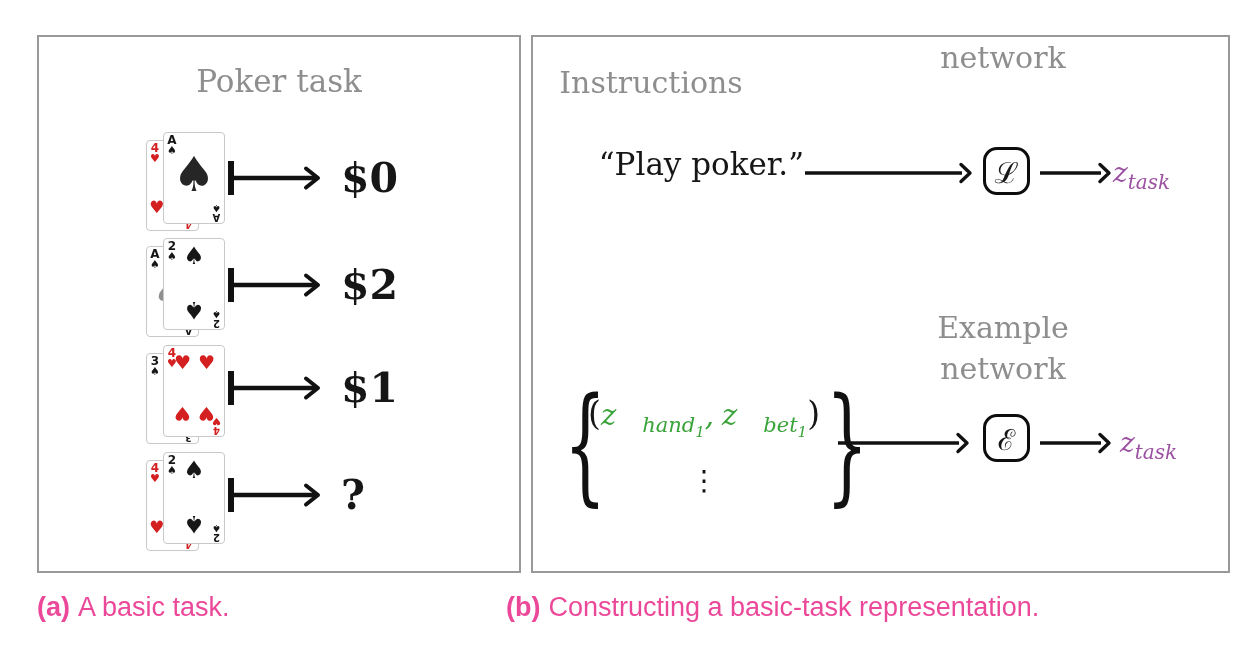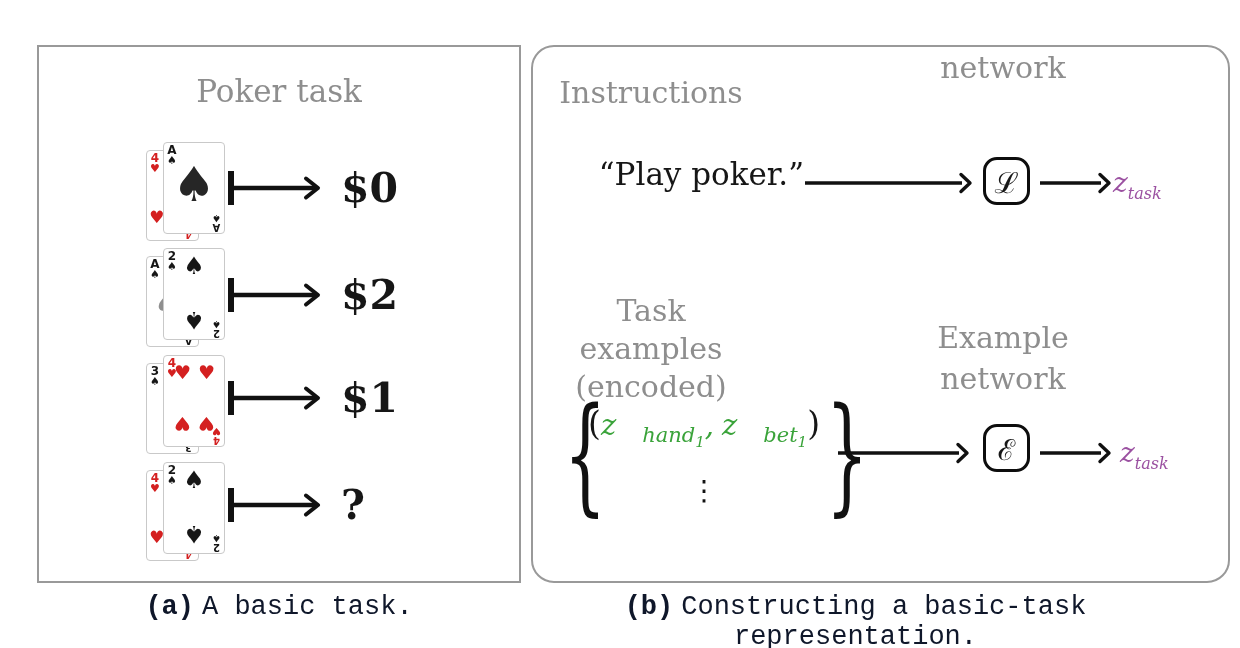--- a/index.html
+++ b/index.html
@@ -1,21 +1,21 @@
 <!DOCTYPE html>
 <html style="--header_gray: #8e8e8e; --latent_green: #3aa33a; --latent_purple: #9b51a1; --card_red: #d42020; --ink: #111111; --panel_border: #999999;"><head>
 <meta charset="utf-8">
 <style>
   html,body{margin:0;padding:0;background:#fff;}
   .page{position:relative;width:1240px;height:648px;background:#ffffff;overflow:hidden;
         font-family:"DejaVu Serif",serif;color:#161616;}
-  .panel{position:absolute;top:45px;height:538px;border:2px solid var(--panel_border,#999);
+  .panel{position:absolute;top:35px;height:538px;border:2px solid var(--panel_border,#999);
          background:#fff;box-sizing:border-box;}
   .panel-a{left:37px;width:484px;}
-  .panel-b{left:531px;width:699px;border-radius:23px;}
+  .panel-b{left:531px;width:699px;}
   .gray-h{color:var(--header_gray,#8e8e8e);}
   .panel-title{position:absolute;top:26px;left:0;width:100%;text-align:center;font-size:31px;}
   .hdr{position:absolute;text-align:center;font-size:30px;line-height:41px;}
   .hdr2{line-height:38px;}
   
   .card-pair{position:absolute;left:107px;width:80px;height:100px;}
   .card{position:absolute;background:#fff;border:1px solid #c9c9c9;border-radius:4px;overflow:hidden;box-sizing:border-box;}
   .back{left:0;top:8px;width:53px;height:91px;}
   .front{left:17px;top:0;width:62px;height:92px;}
   .red{color:var(--card_red,#d42020);}
@@ -36,34 +36,34 @@
   .p4c{left:10px;bottom:13px;transform:rotate(180deg);}  .p4d{left:34px;bottom:13px;transform:rotate(180deg);}
   
   .mapsto{position:absolute;left:188px;}
   .payout{position:absolute;left:302px;width:150px;font-size:41px;font-weight:bold;line-height:54px;}
   .arrow{position:absolute;}
   
   .ptext{position:absolute;font-size:31px;line-height:40px;}
   .netbox{position:absolute;width:47px;height:48px;border:3.2px solid #0d0d0d;border-radius:14px;
           display:flex;align-items:center;justify-content:center;font-size:29px;box-sizing:border-box;background:#fff;}
   .ztask{position:absolute;font-size:28px;line-height:40px;font-style:italic;color:var(--latent_purple,#9b51a1);white-space:nowrap;}
-  .ztask sub{font-size:16px;}
+  .ztask sub{font-size:20px;}
   .setgrp{position:absolute;left:25px;top:344px;width:272px;height:126px;display:flex;align-items:center;}
   .brace{display:inline-block;width:30px;text-align:center;font-size:108px;line-height:126px;
          transform:scale(0.62,1.18);color:#111;}
   .setmid{flex:1;display:flex;flex-direction:column;align-items:center;}
   .tuple{font-size:29px;line-height:42px;margin-top:2px;white-space:nowrap;}
   .paren{font-style:normal;font-size:33px;color:#161616;}
   .grn{color:var(--latent_green,#3aa33a);font-style:italic;}
   .tuple sub{font-size:21px;margin-left:26px;}
   .subsub{font-size:0.72em;vertical-align:-0.3em;}
   .vdots{font-size:28px;line-height:32px;margin-top:12px;color:#111;}
   
-  .caption{position:absolute;top:592px;text-align:center;
-           font-family:Liberation Mono, monospace;font-size:27px;color:#0f172a;}
+  .caption{position:absolute;top:592px;text-align:left;
+           font-family:Liberation Sans, sans-serif;font-size:27px;color:#ec4899;}
   .cap-a{left:37px;width:484px;}
   .cap-b{left:506px;width:699px;}
   .cap-label{font-weight:bold;margin-right:8px;}
   svg line, svg polyline{stroke:#111;}
 </style>
 </head>
 <body>
 
 <div class="page">
 
@@ -212,24 +212,20 @@
     </svg>
     <div class="netbox" style="left:450px;top:110px">
       <span>ℒ</span>
     </div>
     <svg class="arrow" style="left:505px;top:116px" width="74" height="40" viewBox="0 0 74 40">
       <line x1="2" y1="20" x2="63" y2="20" stroke-width="3.6"></line>
       <polyline points="62,11.5 71,20 62,28.5" fill="none" stroke-width="3.4" stroke-linecap="round" stroke-linejoin="round"></polyline>
     </svg>
     <div class="ztask" style="left:580px;top:116px"><span>z</span><sub>task</sub></div>
 
-    <div class="hdr hdr2 gray-h" style="left:20px;width:196px;top:245px">
-      <div>Task examples</div>
-      <div>(encoded)</div>
-    </div>
     <div class="hdr gray-h" style="left:372px;width:196px;top:270px">
       <div>Example</div>
       <div>network</div>
     </div>
 
     <div class="setgrp">
       <span class="brace">{</span>
       <div class="setmid">
         <div class="tuple"><span class="paren">(</span><span class="grn">z</span><sub><span class="grn">hand</span><span class="grn subsub">1</span></sub><span class="grn">,</span><span style="display:inline-block;width:8px"></span><span class="grn">z</span><sub><span class="grn">bet</span><span class="grn subsub">1</span></sub><span class="paren">)</span></div>
         <div class="vdots">⋮</div>

